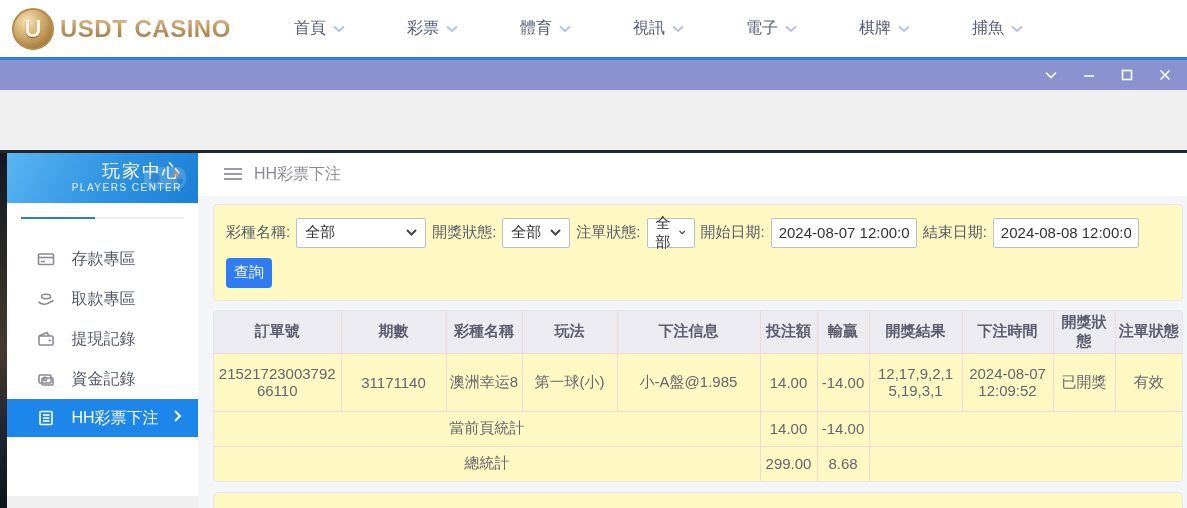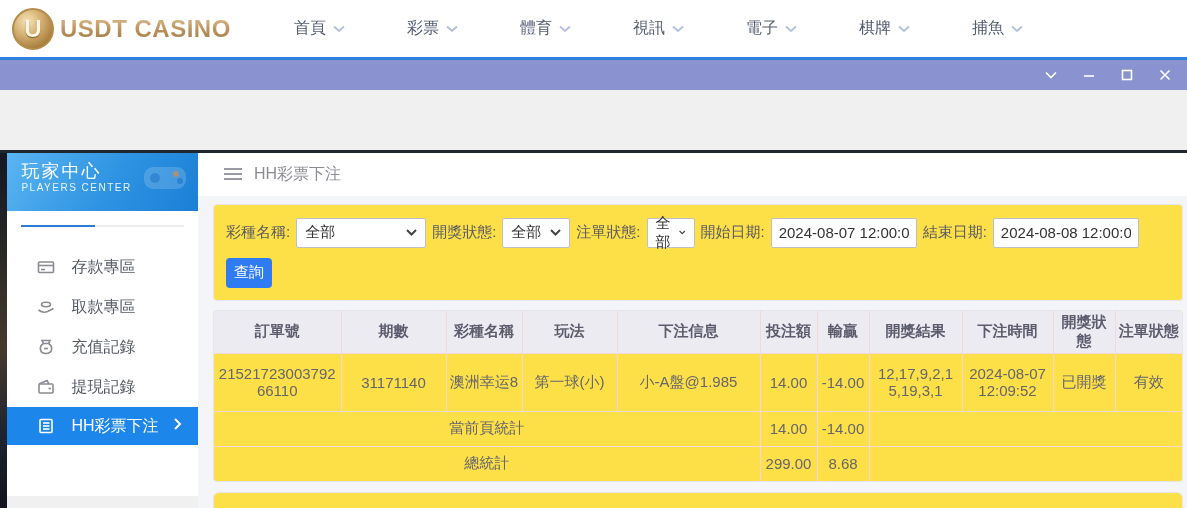--- a/index.html
+++ b/index.html
@@ -31,22 +31,22 @@
 
   .grayband { height:60px; background:#f0f0f0; }
   .darkline { height:3px; background:#20262e; }
 
   
   .page { height:355px; display:flex; background:#f0f0f0; }
   .left-strip { width:8px; background:linear-gradient(180deg,#121722 0%,#2b2a26 30%,#473a2c 55%,#1d2330 80%,#10141c 100%); }
 
   
   .sidebar { width:205px; background:#fff; height:343px; display:flex; flex-direction:column; }
-  .side-header { height:58px; position:relative; overflow:hidden; padding:7px 1px 0 14px;
-    background:linear-gradient(120deg,#5ab5f2 0%,#2e93e2 55%,#1b7fd6 100%); }
+  .side-header { height:50px; position:relative; overflow:hidden; padding:7px 16px 0 14px;
+    background:linear-gradient(120deg,#5ab5f2 0%,#2e93e2 55%,#1b7fd6 100%);text-align:right; }
   .side-title { color:#fff; font-size:18px; letter-spacing:2px; line-height:22px; }
   .side-sub { color:#eaf4ff; font-size:10px; letter-spacing:1.5px; }
   .gamepad { position:absolute; right:8px; top:6px; opacity:.75; }
   .side-body { flex:1; }
   .side-section { padding:14px 14px 0 14px; }
   .side-section .label { font-size:17px; color:#9a9aa2; display:block; padding-bottom:10px; }
   .divider { height:2px; background:#ececec; }
   .divider .blue { display:block; width:74px; height:2px; background:#2a7fd4; }
   .menu { list-style:none; padding-top:20px; }
   .menu-item { height:40px; display:flex; align-items:center; gap:16px; padding-left:30px; cursor:pointer; }
@@ -60,21 +60,21 @@
   .menu-item.active .mi-chevron svg * { stroke:#fff; fill:none; stroke-width:2; }
 
   
   .main { flex:1; background:#f4f5f8; display:flex; flex-direction:column; }
   .breadcrumb { height:44px; background:#fff; display:flex; align-items:center; padding-left:26px; gap:12px; }
   .hamburger { width:18px; height:12px; display:flex; flex-direction:column; justify-content:space-between; cursor:pointer; }
   .hamburger i { display:block; height:2px; background:#9a9aa2; }
   .breadcrumb .bc-label { font-size:16px; color:#8b8b93; }
 
   .content { padding:8px 4px 0 15px; }
-  .panel { background:#fde047; border:1px solid #e6e6ec; border-radius:4px; }
+  .panel { background:#fef9c3; border:1px solid #e6e6ec; border-radius:4px; }
   .filter-panel { padding:13px 12px 12px 12px; }
   .filter-row { display:flex; align-items:center; gap:6px; flex-wrap:nowrap; }
   .f-label { font-size:15px; color:#5a5a64; white-space:nowrap; }
   .select { height:30px; border:1px solid #bfbfc6; border-radius:2px; background:#fff;
     display:flex; align-items:center; justify-content:space-between; padding:0 8px; cursor:pointer; }
   .select span { font-size:15px; color:#333; }
   .sel-chev { width:11px; height:7px; margin-left:6px; }
   .sel-chev polyline { fill:none; stroke:#444; stroke-width:2; }
   .sel-lottery { width:130px; }
   .sel-draw { width:68px; }
@@ -218,36 +218,36 @@
             <svg width="18" height="18" viewBox="0 0 18 18">
                 <ellipse cx="9" cy="6.5" rx="4.5" ry="2.2"></ellipse>
                 <path d="M1.5 12 Q6 15.5 10.5 13.5 L16.5 10.5"></path>
               </svg>
           </span>
           <span class="lbl">取款專區</span>
         </li>
         <li class="menu-item">
           <span class="mi-icon">
             <svg width="18" height="18" viewBox="0 0 18 18">
-                <path d="M6.5 5.5 L5 2.5 H13 L11.5 5.5"></path>
-                <path d="M6.5 5.5 C2 8 2 15.5 9 15.5 C16 15.5 16 8 11.5 5.5 Z"></path>
-                <line x1="7" y1="10.5" x2="11" y2="10.5"></line>
-              </svg>
-          </span>
-          <span class="lbl">充值記錄</span>
-        </li>
-        <li class="menu-item">
-          <span class="mi-icon">
-            <svg width="18" height="18" viewBox="0 0 18 18">
                 <path d="M2 6 L10 2.5 L12 6"></path>
                 <rect x="2" y="6" width="14" height="9" rx="1"></rect>
                 <line x1="11.5" y1="10.5" x2="14" y2="10.5"></line>
               </svg>
           </span>
           <span class="lbl">提現記錄</span>
+        </li>
+        <li class="menu-item">
+          <span class="mi-icon">
+            <svg width="18" height="18" viewBox="0 0 18 18">
+                <rect x="2" y="5" width="12" height="8" rx="1"></rect>
+                <rect x="5" y="8" width="11" height="7" rx="1"></rect>
+                <circle cx="8" cy="9" r="1.6"></circle>
+              </svg>
+          </span>
+          <span class="lbl">資金記錄</span>
         </li>
         <li class="menu-item active">
           <span class="mi-icon">
             <svg width="18" height="18" viewBox="0 0 18 18">
                 <rect x="3" y="2.5" width="12" height="13" rx="1"></rect>
                 <line x1="6" y1="6" x2="12.5" y2="6"></line>
                 <line x1="6" y1="9" x2="12.5" y2="9"></line>
                 <line x1="6" y1="12" x2="12.5" y2="12"></line>
               </svg>
           </span>

